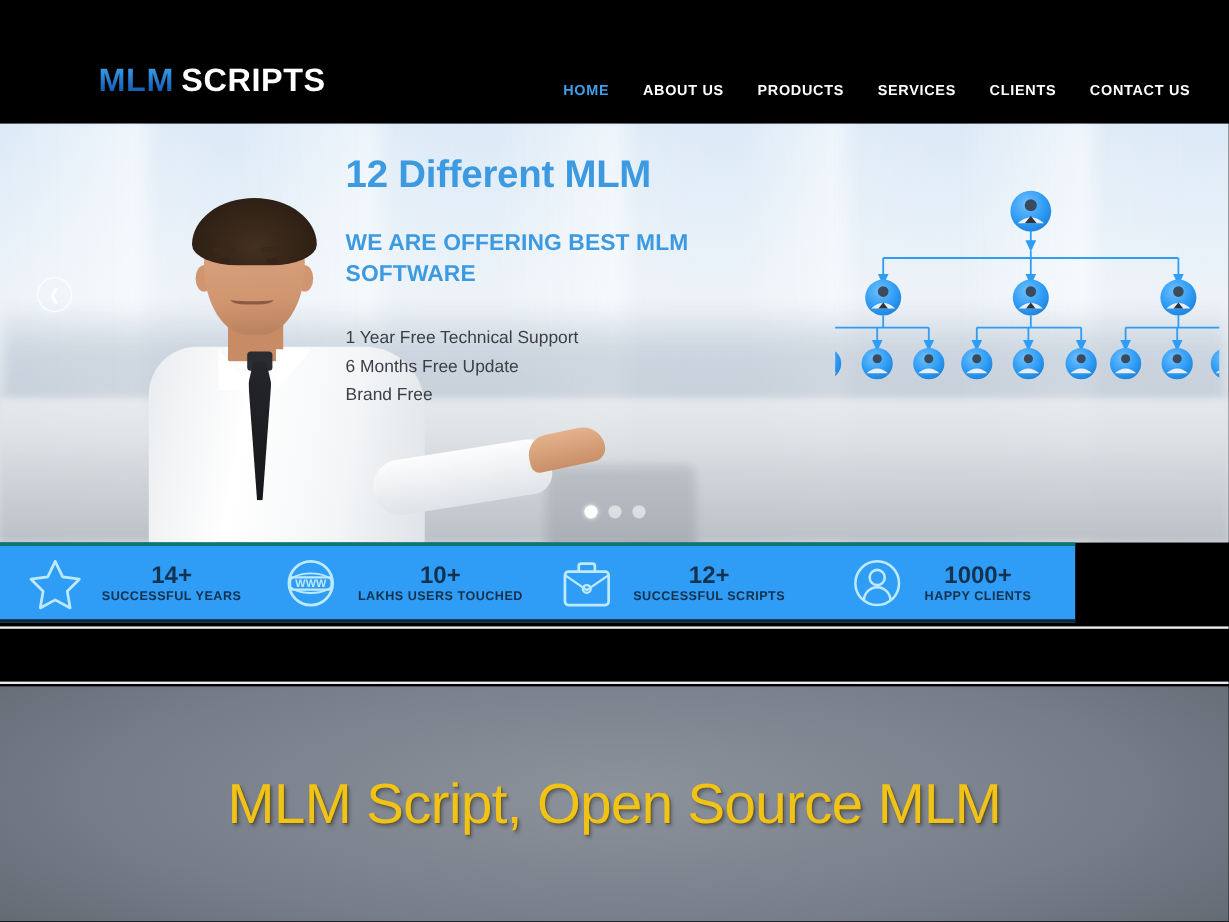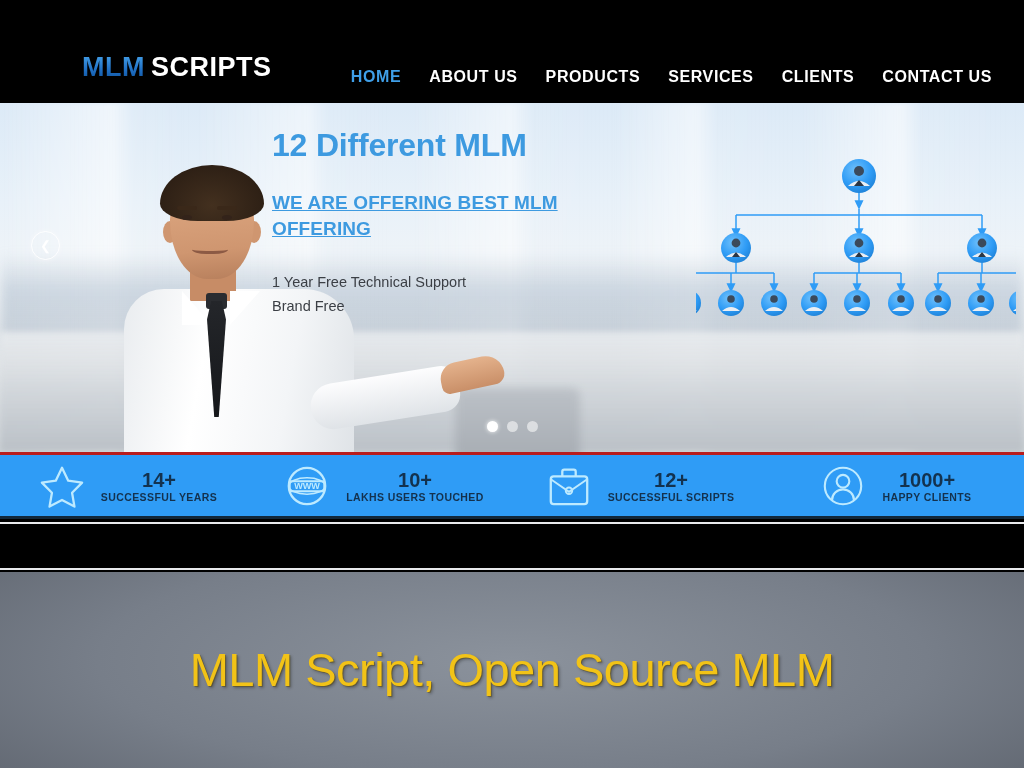--- a/index.html
+++ b/index.html
@@ -33,21 +33,21 @@
     -webkit-text-fill-color: transparent;
   }
   .logo .scripts { color: #ffffff; margin-left: 6px; }
 
   .nav {
     position: absolute; right: 18px; top: 64px;
     display: flex; align-items: center; gap: 0px;
   }
   .nav-item {
     color: #ffffff;
-    font-size: 16px;
+    font-size: 12px;
     font-weight: bold;
     letter-spacing: 0.6px;
     padding: 4px 14px;
     white-space: nowrap;
     cursor: pointer;
   }
   .nav-item.active { color: #3f9fe8; }
 
   
   .hero {
@@ -90,28 +90,28 @@
   .hero-chair {
     position: absolute; left: 455px; top: 285px;
     width: 125px; height: 105px;
     background: linear-gradient(180deg, #b9bec4, #9aa0a7);
     border-radius: 8px 8px 4px 4px;
     filter: blur(4px);
     opacity: .85;
   }
 
   
-  .hero-copy { position: absolute; left: 272px; top: 25px; width: 420px; }
+  .hero-copy { position: absolute; left: 288px; top: 25px; width: 420px; }
   .hero-title {
     color: #3d9ae0; font-size: 32px; font-weight: bold;
     letter-spacing: -0.2px; line-height: 1.1;
   }
   .hero-sub {
     color: #3d9ae0; font-size: 19px; font-weight: bold;
-    line-height: 1.35; margin-top: 27px; letter-spacing: 0.1px; text-decoration: underline;
+    line-height: 1.35; margin-top: 27px; letter-spacing: 0.1px;
   }
   .hero-list { margin-top: 30px; }
   .hero-list-item {
     color: #3b3f45; font-size: 14.5px; line-height: 1.62;
   }
 
   
   .person { position: absolute; left: 118px; top: 60px; width: 330px; height: 290px; }
   .p-head {
     position: absolute; left: 52px; top: 16px; width: 84px; height: 100px;
@@ -193,23 +193,23 @@
   }
   .dot {
     width: 11px; height: 11px; border-radius: 50%;
     background: rgba(255,255,255,0.55); cursor: pointer;
   }
   .dot.active { background: #ffffff; box-shadow: 0 0 4px rgba(255,255,255,.9); }
 
   
   .stats {
     position: absolute; top: 452px; left: 0;
-    width: 1024px; height: 67px;
+    width: 896px; height: 67px;
     background: #2f9cf6;
-    border-top: 3px solid #b91c1c;
+    border-top: 3px solid #0f766e;
     border-bottom: 3px solid #12283a;
     display: flex; align-items: center;
   }
   .stat {
     flex: 1; display: flex; align-items: center; justify-content: center; gap: 16px;
   }
   .stat-icon { width: 46px; height: 46px; color: #b8e8ff; flex: 0 0 auto; }
   .stat-icon svg { width: 100%; height: 100%; display: block; }
   .stat-text { text-align: center; }
   .stat-value {
@@ -290,24 +290,25 @@
       <div class="p-brow r"></div>
       <div class="p-eye l"></div>
       <div class="p-eye r"></div>
       <div class="p-mouth"></div>
     </div>
 
     <div class="hero-copy">
       <div class="hero-title">12 Different MLM</div>
       <div class="hero-sub">
         <div>WE ARE OFFERING BEST MLM</div>
-        <div>OFFERING</div>
+        <div>SOFTWARE</div>
       </div>
       <div class="hero-list">
         <div class="hero-list-item">1 Year Free Technical Support</div>
+        <div class="hero-list-item">6 Months Free Update</div>
         <div class="hero-list-item">Brand Free</div>
       </div>
     </div>
 
     <div class="tree">
       <svg viewBox="0 0 320 175" xmlns="http://www.w3.org/2000/svg">
         <defs>
           <radialGradient id="nodeG" cx="40%" cy="32%" r="75%">
             <stop offset="0%" stop-color="#6fc0fb"></stop>
             <stop offset="60%" stop-color="#2f9cf6"></stop>

